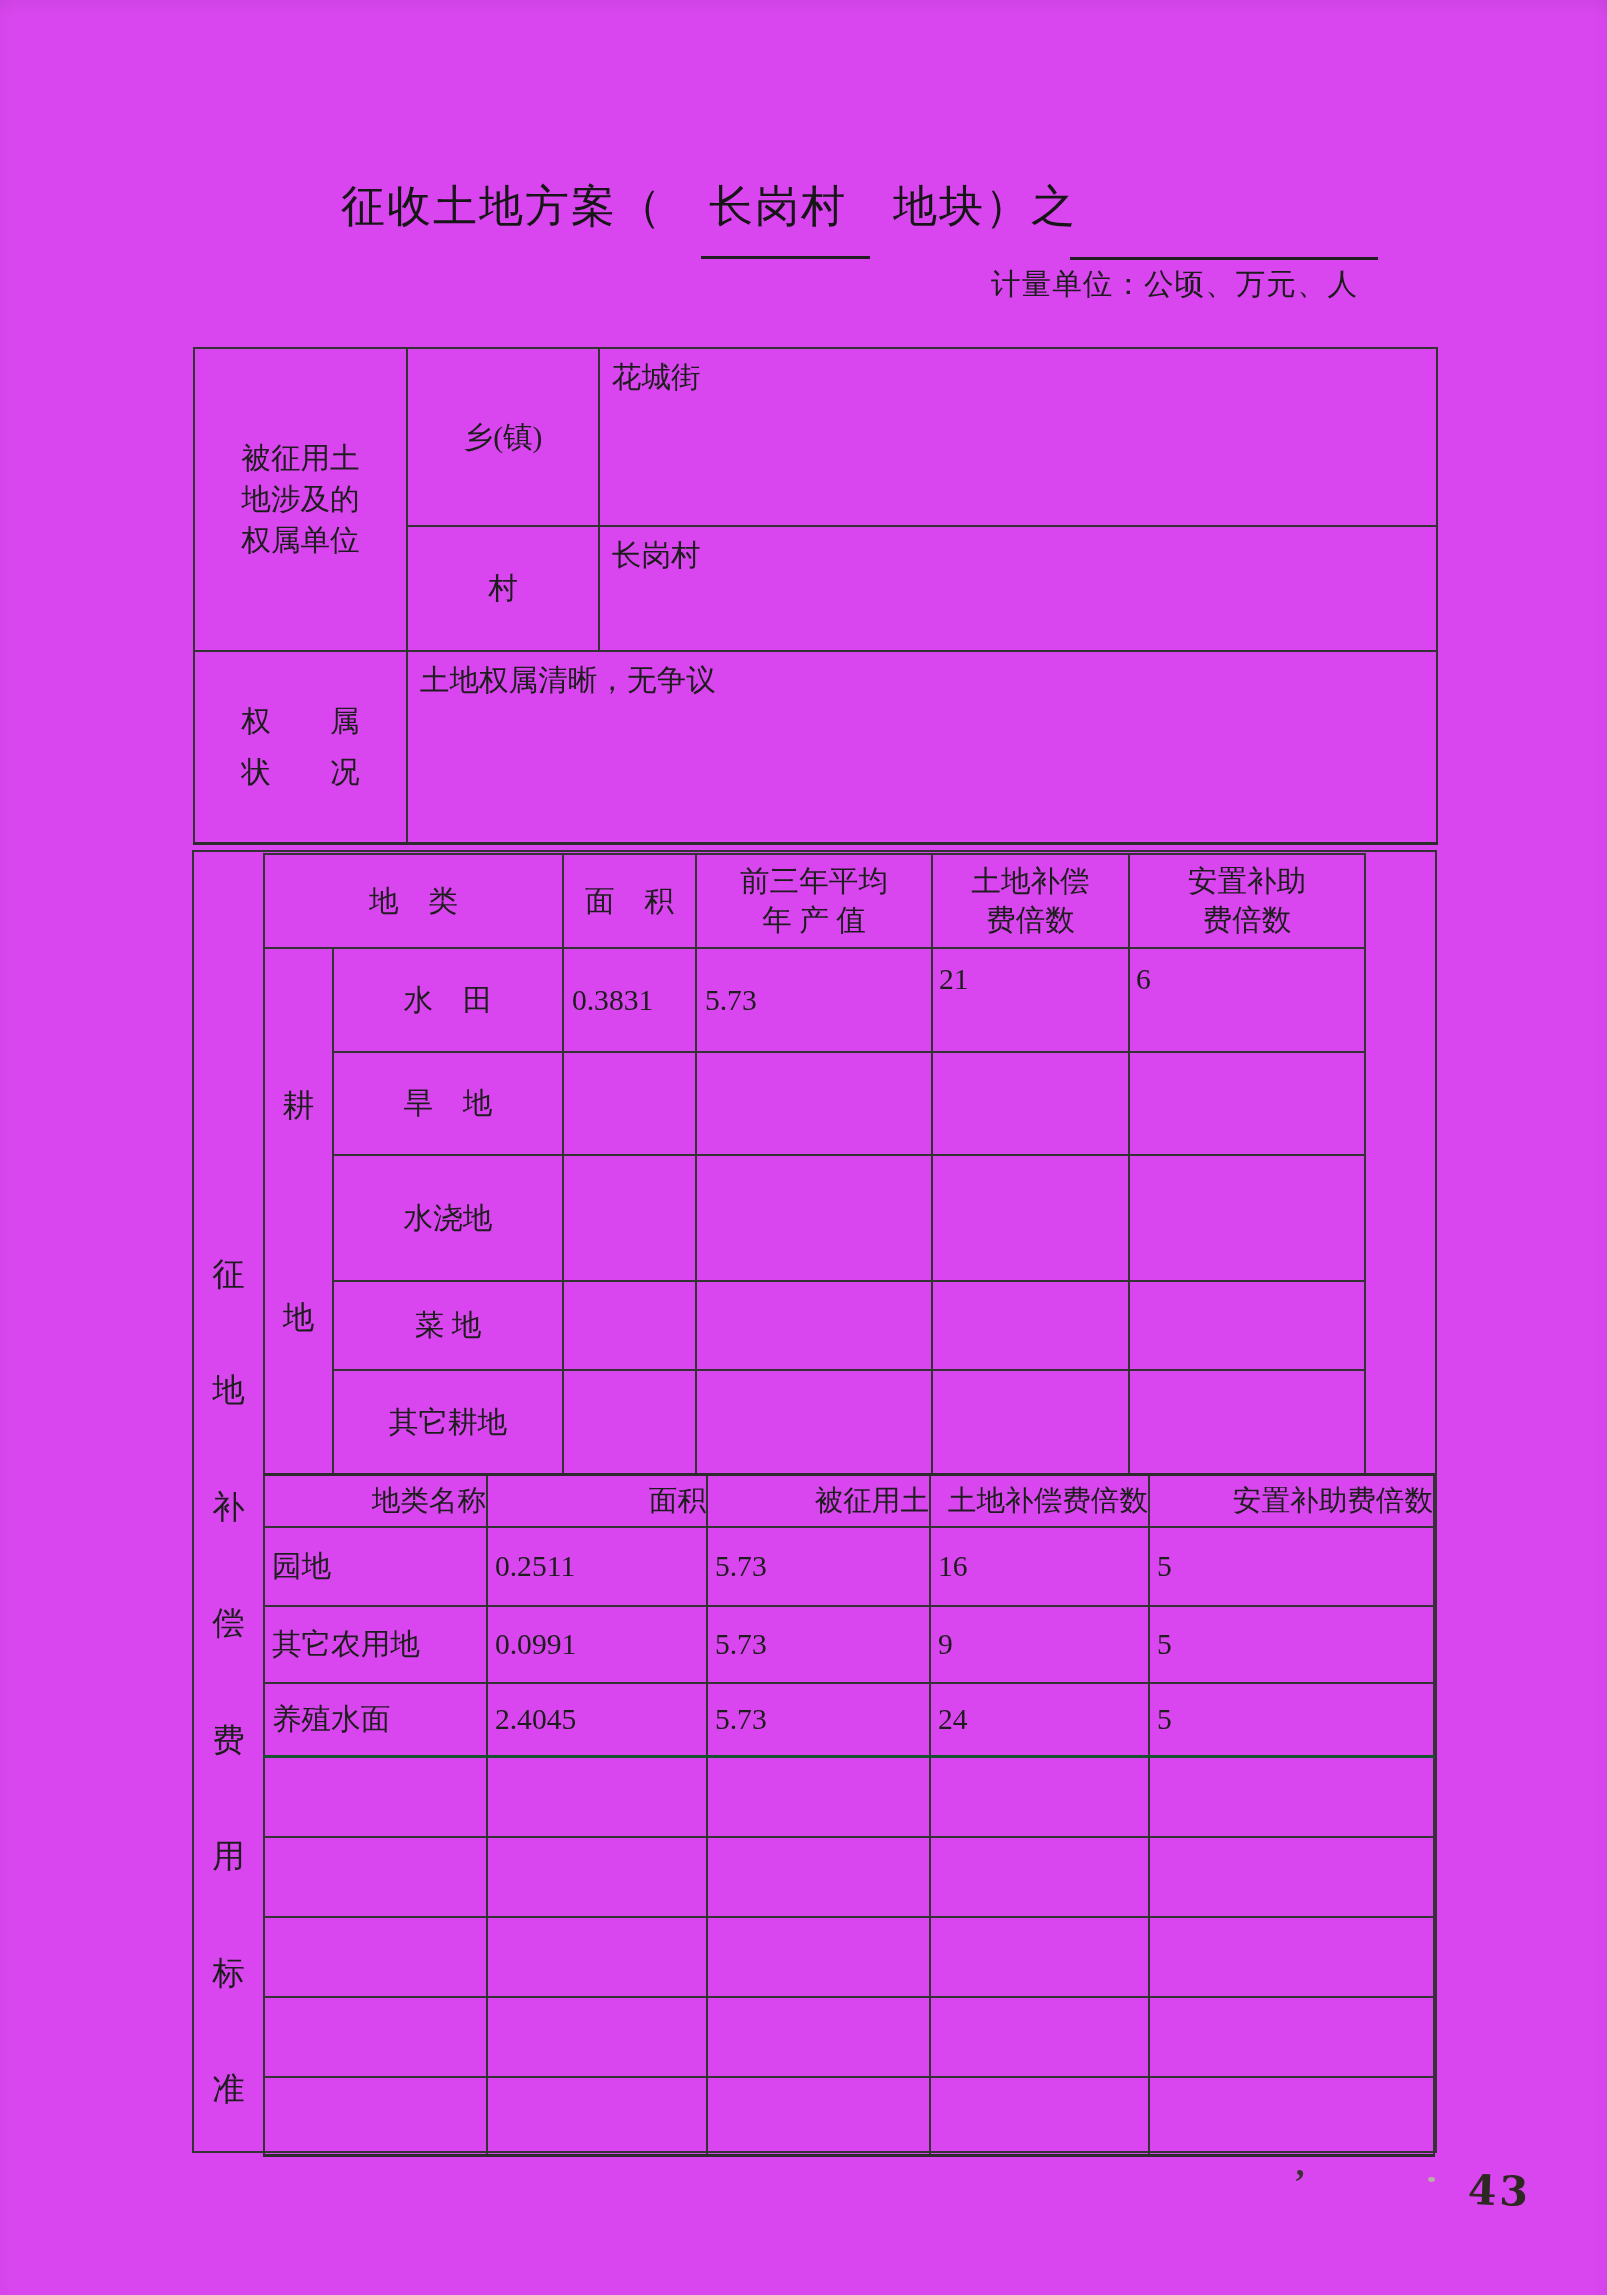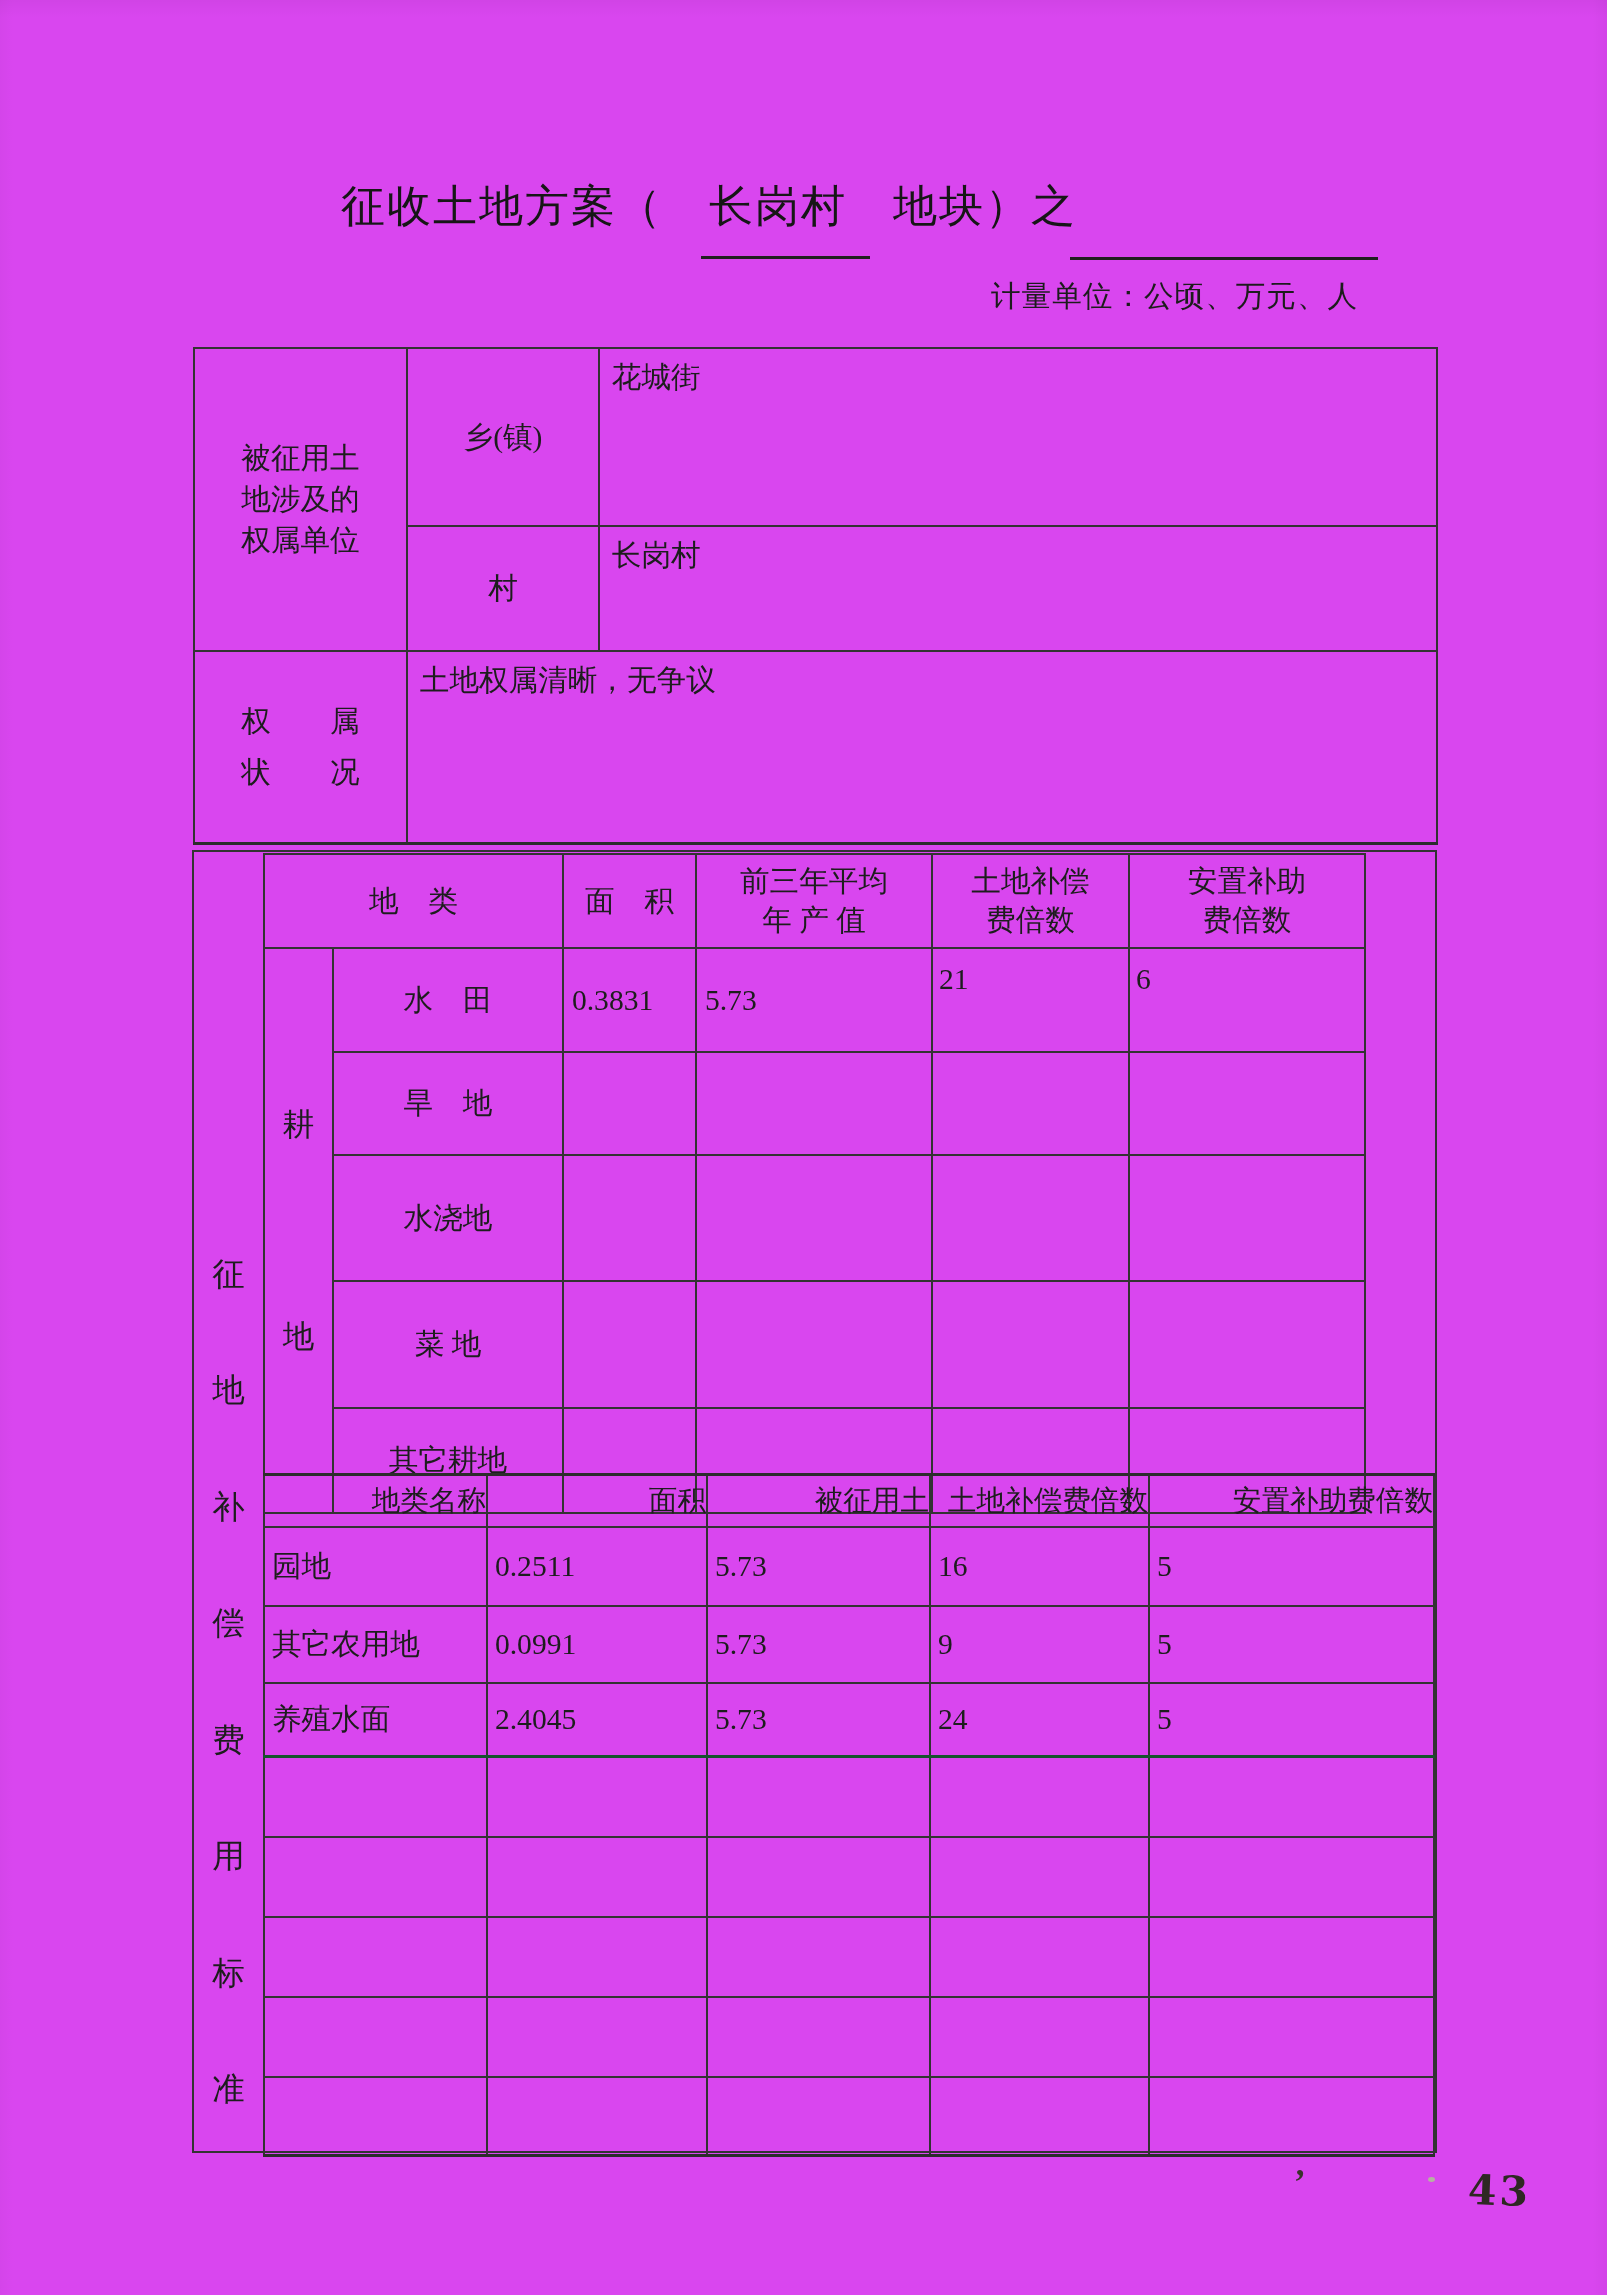--- a/index.html
+++ b/index.html
@@ -23,21 +23,21 @@
   
   .doc-title{
     left:341px;top:177px;
     font-size:44px;letter-spacing:2px;color:#161616;
     white-space:nowrap;font-weight:500;
   }
   .rule{background:#1f1f1f;height:3px;}
   .rule-village{left:701px;top:256px;width:169px;}
   .rule-blank{left:1070px;top:257px;width:308px;}
   .unit-note{
-    left:991px;top:276px;
+    left:991px;top:264px;
     font-size:29.6px;letter-spacing:1px;color:#1c1c1c;white-space:nowrap;
   }
 
   
   table{border-collapse:collapse;table-layout:fixed;}
   td,th{
     border:2px solid #333;
     font-weight:normal;
     font-size:29.6px;color:#1d1d1d;
     padding:0;
@@ -197,21 +197,21 @@
       <td class="c-val"></td>
       <td class="c-val"></td>
     </tr>
     <tr style="height:126px">
       <td class="c-name">水浇地</td>
       <td class="c-val"></td>
       <td class="c-val"></td>
       <td class="c-val"></td>
       <td class="c-val"></td>
     </tr>
-    <tr style="height:127px">
+    <tr style="height:89px">
       <td class="c-name">菜 地</td>
       <td class="c-val"></td>
       <td class="c-val"></td>
       <td class="c-val"></td>
       <td class="c-val"></td>
     </tr>
     <tr style="height:105px">
       <td class="c-name">其它耕地</td>
       <td class="c-val"></td>
       <td class="c-val"></td>

